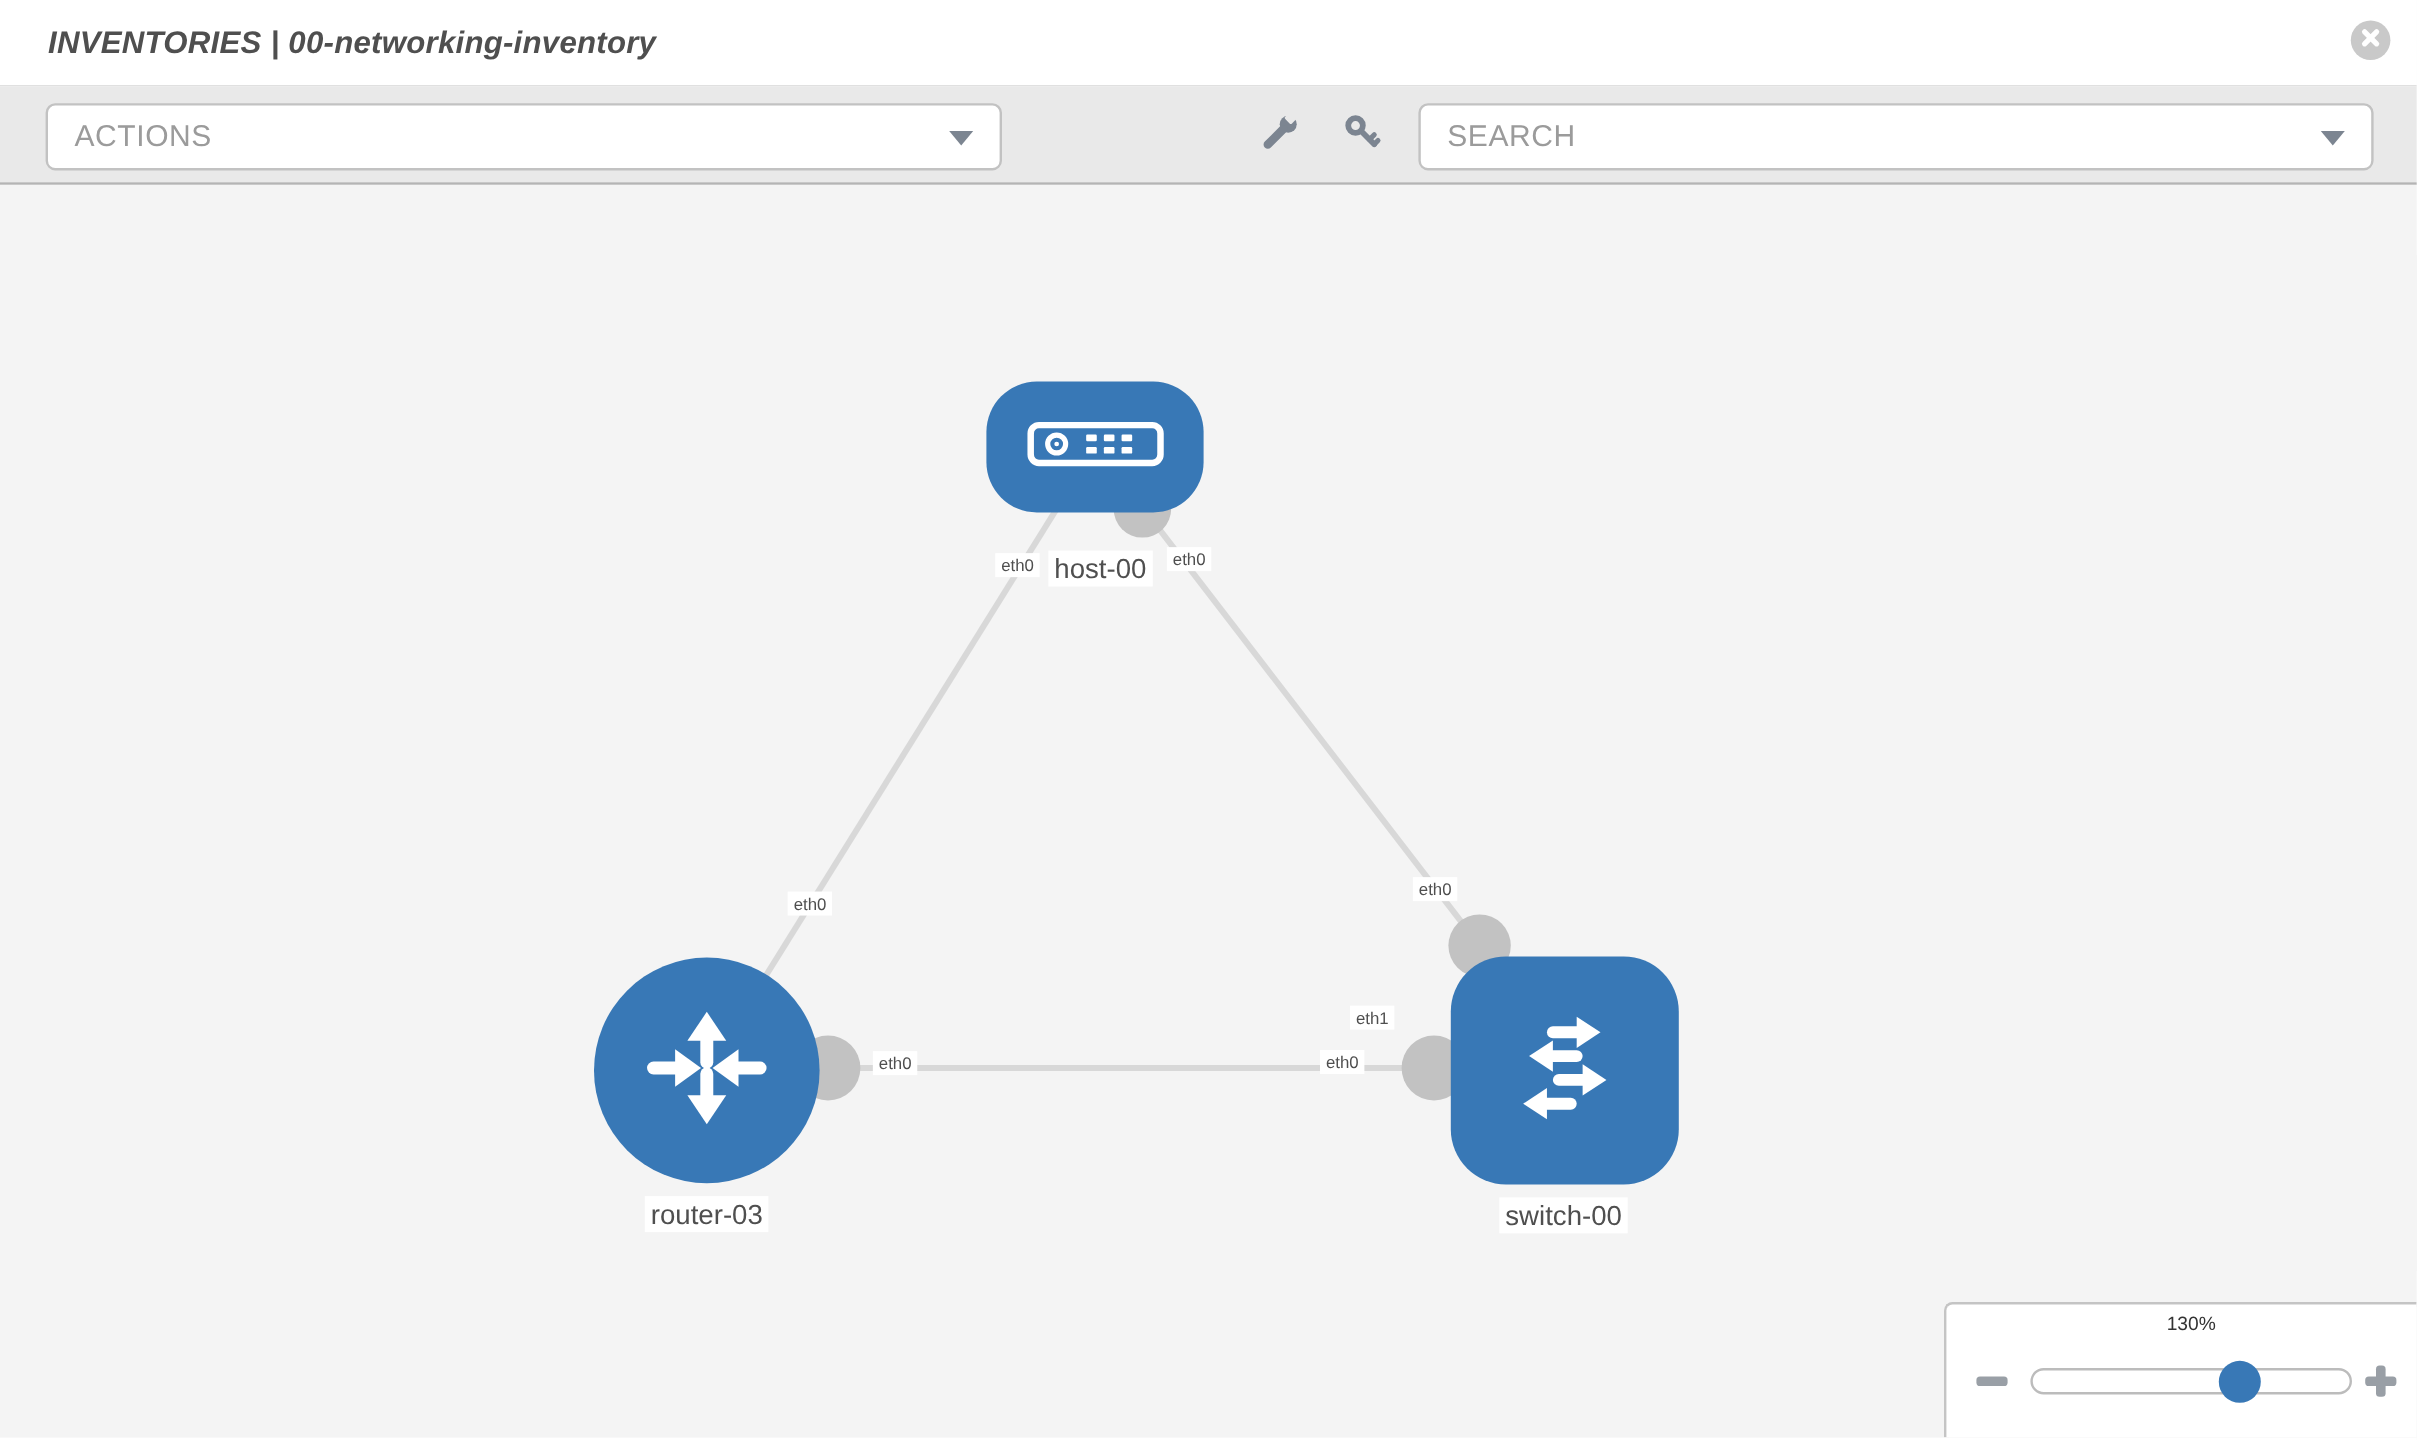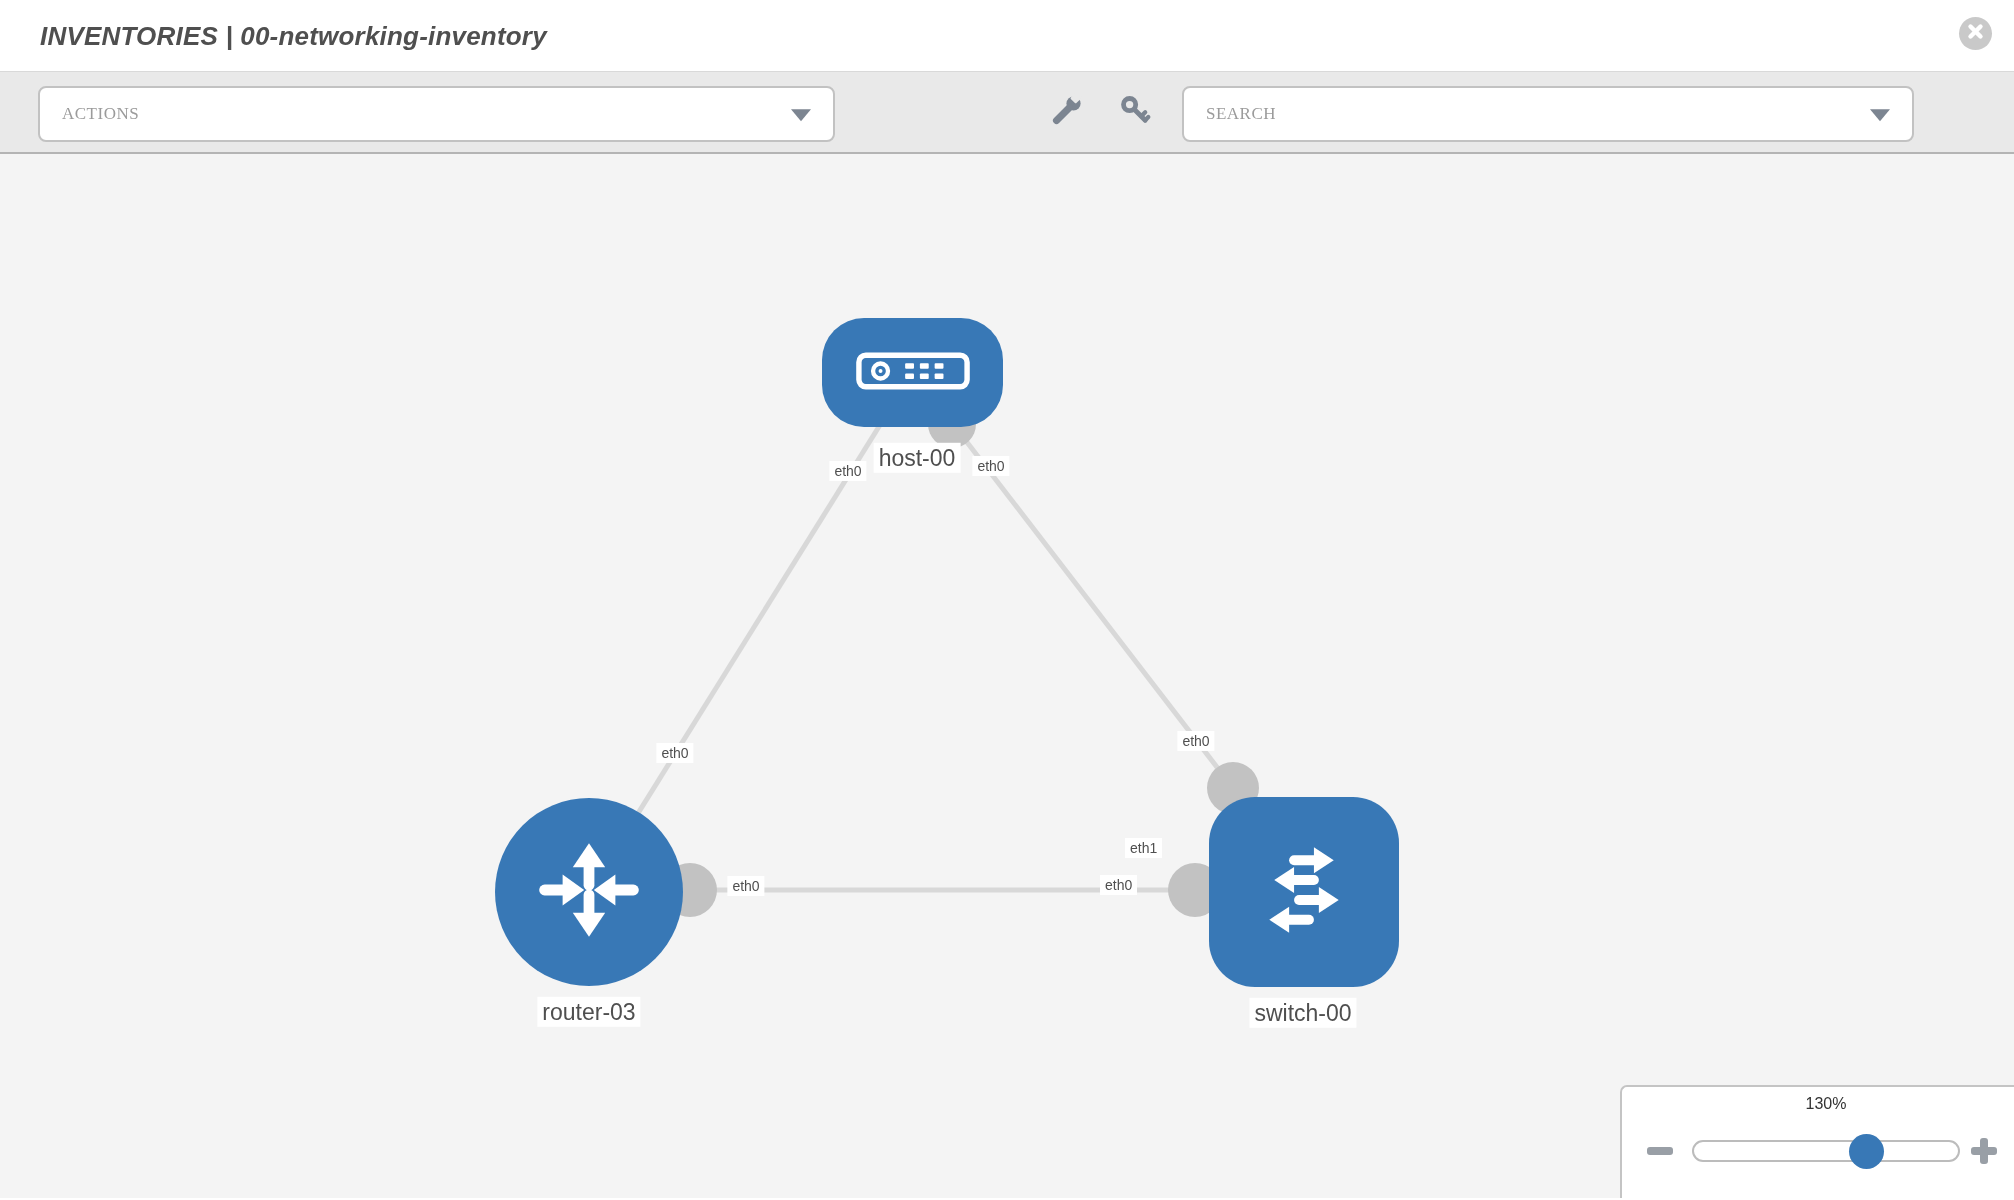--- a/index.html
+++ b/index.html
@@ -24,28 +24,28 @@
   
   .toolbar {
     position:relative; width:100%; height:82px; background:#e9e9e9;
     border-bottom:2px solid #b4b4b4;
   }
   .select-box {
     position:absolute; top:14px; height:56px; background:#ffffff;
     border:2px solid #c2c2c2; border-radius:8px; display:flex;
     align-items:center; padding:0 22px; cursor:pointer;
   }
-  .select-box .select-label { font-size:17px; color:#9b9b9b; letter-spacing:.5px;font-family:Liberation Serif, serif; }
+  .select-box .select-label { font-size:25px; color:#9b9b9b; letter-spacing:.5px; }
   .caret {
     position:absolute; right:22px; top:50%; transform:translateY(-40%);
     width:0; height:0; border-left:10px solid transparent;
     border-right:10px solid transparent; border-top:12px solid #7c8591;
   }
   .actions-box { left:38px; width:797px; }
-  .search-box  { left:1182px; width:732px; }
+  .search-box  { left:1182px; width:796px; }
   .tool-icon-btn {
     position:absolute; top:50%; transform:translateY(-50%);
     width:44px; height:44px; display:flex; align-items:center; justify-content:center;
     cursor:pointer;
   }
   .wrench-btn { left:1045px; }
   .key-btn    { left:1113px; }
 
   
   .canvas {
@@ -212,21 +212,21 @@
           <path d="M26 42 L42 31.5 V52.5 Z" stroke="none"></path>
           <line x1="46" y1="58" x2="64" y2="58" stroke-width="8"></line>
           <path d="M78 58 L62 47.5 V68.5 Z" stroke="none"></path>
           <line x1="54" y1="74" x2="36" y2="74" stroke-width="8"></line>
           <path d="M22 74 L38 63.5 V84.5 Z" stroke="none"></path>
         </g>
       </svg>
     </span>
   </div>
 
-  <div class="topo-label node-label" style="left:917px; top:304px;">host-00</div>
+  <div class="topo-label node-label" style="left:917px; top:320px;">host-00</div>
   <div class="topo-label node-label" style="left:589px; top:858px;">router-03</div>
   <div class="topo-label node-label" style="left:1303px; top:859px;">switch-00</div>
 
   <div class="topo-label if-label" style="left:848px; top:317px;">eth0</div>
   <div class="topo-label if-label" style="left:991px; top:312px;">eth0</div>
   <div class="topo-label if-label" style="left:675px; top:599px;">eth0</div>
   <div class="topo-label if-label" style="left:1196px; top:587px;">eth0</div>
   <div class="topo-label if-label" style="left:746px; top:732px;">eth0</div>
   <div class="topo-label if-label if-label-abs" style="left:1100px; top:721px;">eth0</div>
   <div class="topo-label if-label if-label-abs" style="left:1125px; top:684px;">eth1</div>

